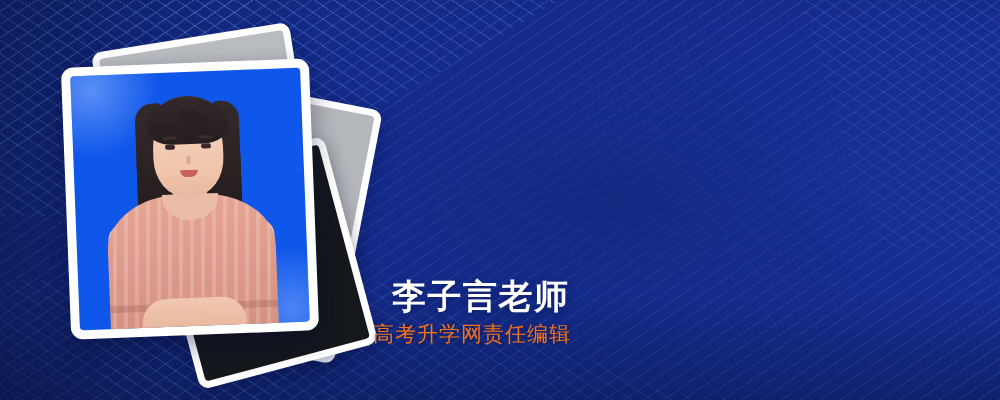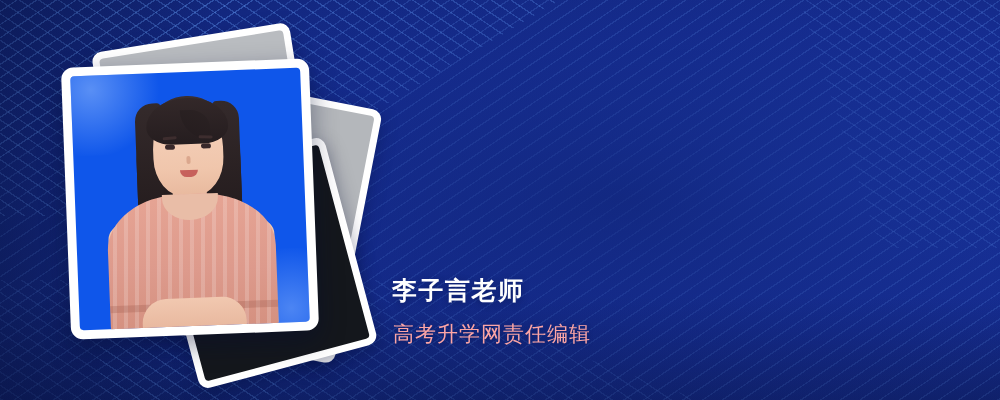--- a/index.html
+++ b/index.html
@@ -231,34 +231,33 @@
     font-size:31px;
     font-weight:bold;
     line-height:53px;
     letter-spacing:.4px;
     text-shadow:0 2px 7px rgba(5,15,60,.45);
   }
   .byline{
     position:absolute;
     left:392px;top:274px;
     color:#ffffff;
-    font-size:25px;
+    font-size:34px;
     font-weight:bold;
     letter-spacing:1.5px;
     text-shadow:0 2px 7px rgba(5,15,60,.45);
   }
   .role{
     position:absolute;
     left:373px;top:320px;
-    color:#fca5a5;
+    color:#f97316;
     font-size:21px;
     font-weight:normal;
     letter-spacing:1px;
     text-shadow:0 1px 5px rgba(5,15,60,.4);
-    margin-left:20px;
   }
 </style>
 </head>
 <body>
 
 <div id="stage">
 
   <div class="bg-base"></div>
 
   <div class="stripes a"></div>

